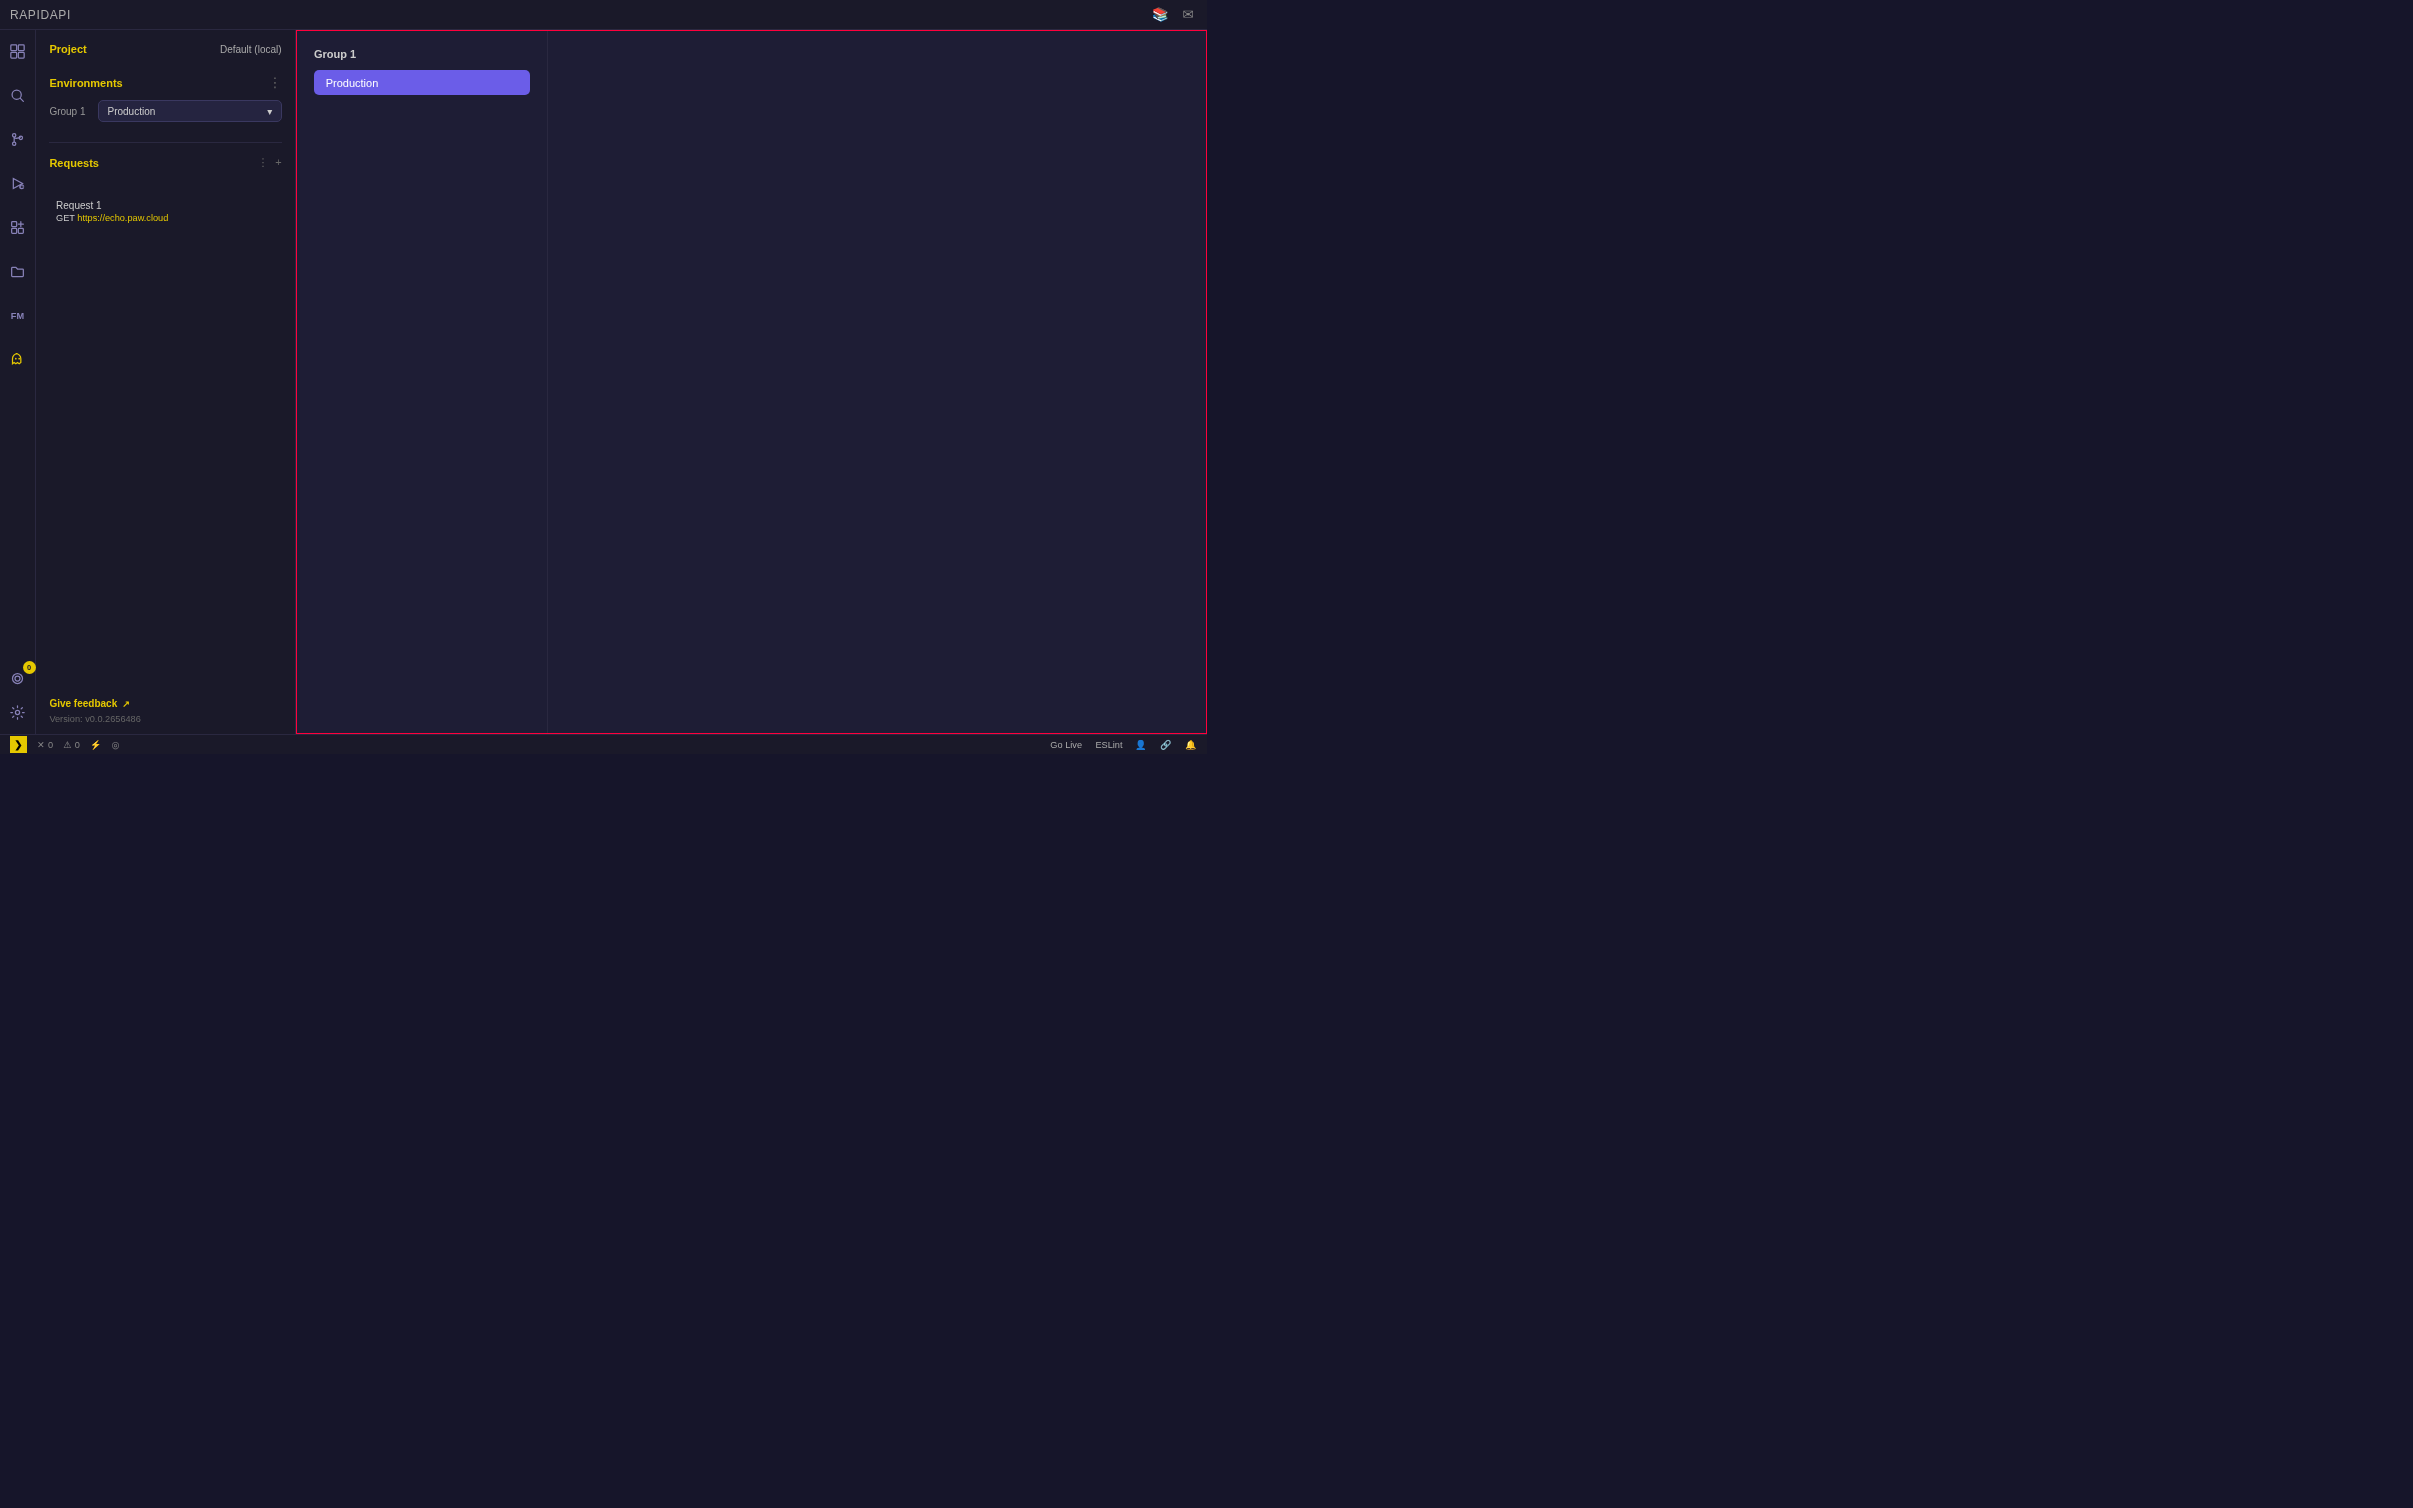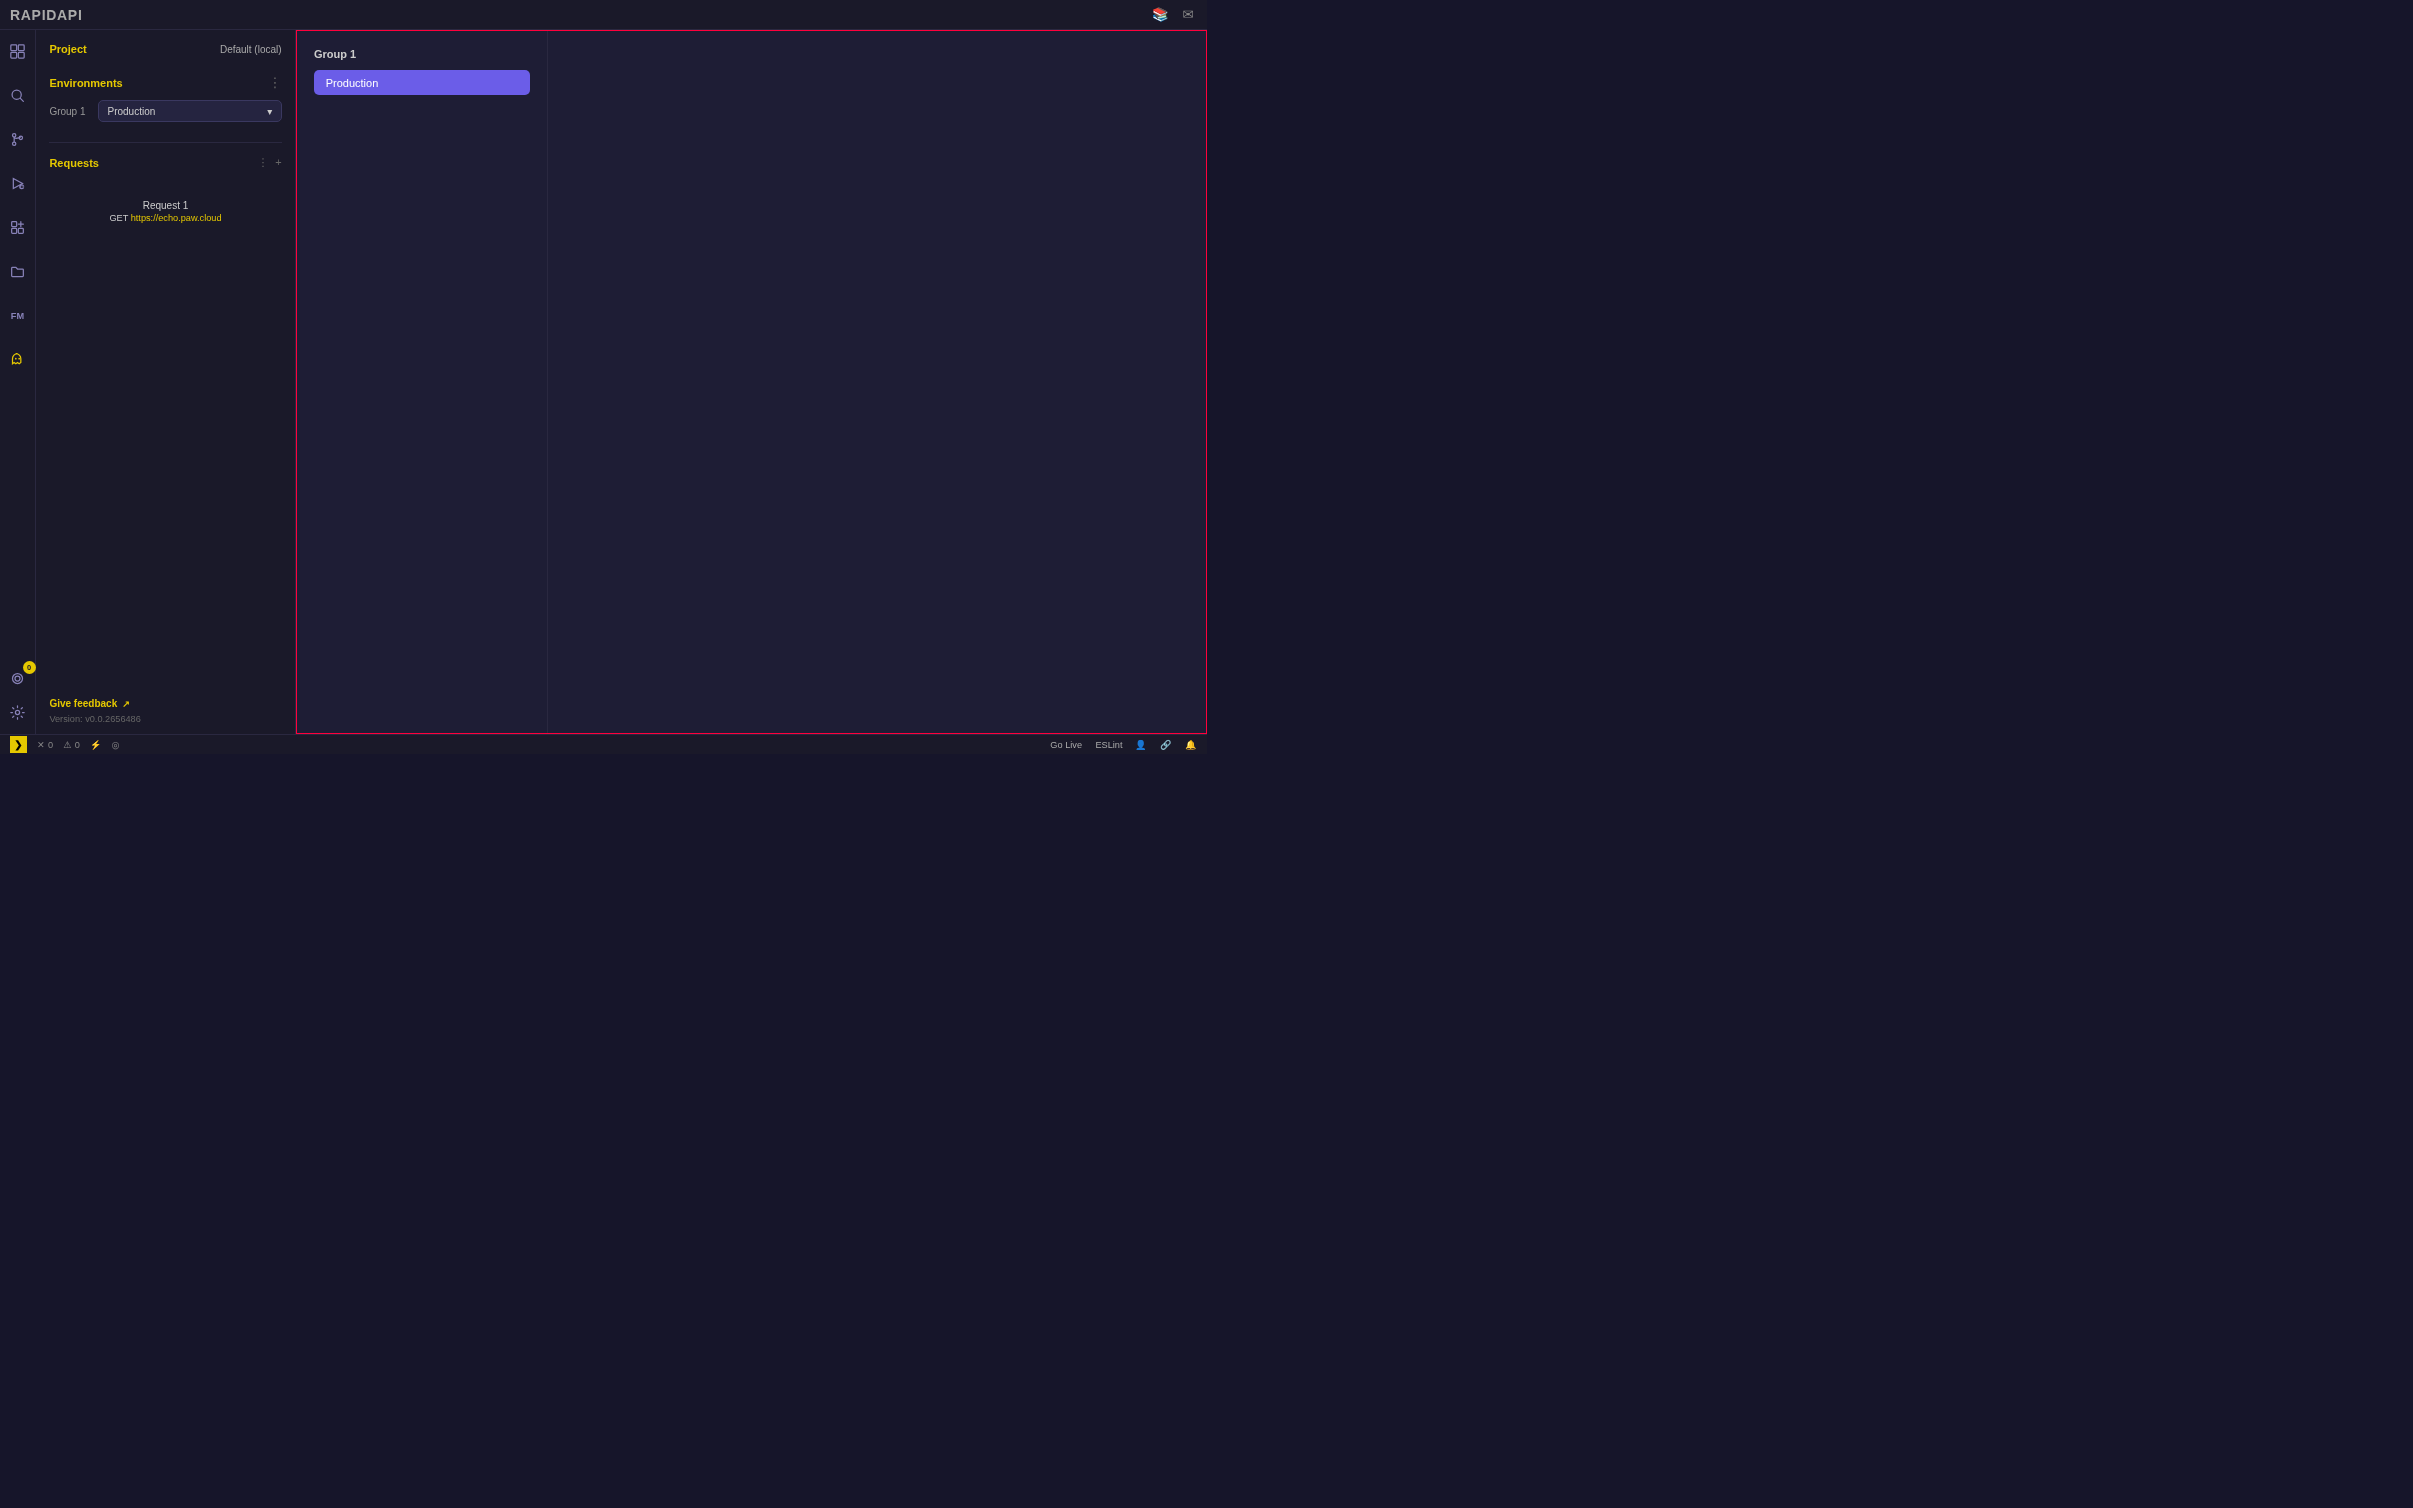--- a/index.html
+++ b/index.html
@@ -20,22 +20,22 @@
       height: 30px;
       background: #1a1929;
       display: flex;
       align-items: center;
       padding: 0 10px;
       gap: 6.7px;
       border-bottom: 0.8px solid #2a2840;
     }
     .app-name {
       color: #aaa;
-      font-size: 14px;
-      font-weight: 700;
+      font-size: 12px;
+      font-weight: 400;
       letter-spacing: 0.05em;
       margin-right: auto;
     }
     .top-bar-icon {
       color: #888;
       font-size: 13.4px;
       cursor: pointer;
       padding: 1.7px 3.4px;
     }
 
@@ -154,21 +154,20 @@
       align-items: center;
       margin-bottom: 26px;
     }
     .requests-header-icons {
       display: flex;
       gap: 6.7px;
     }
     .request-item {
       padding: 5px 6.7px;
       border-radius: 5px;
-      text-align: center;
     }
     .request-name {
       color: #ccc;
       font-size: 10px;
       margin-bottom: 1.7px;
     }
     .request-url {
       color: #e5c800;
       font-size: 9.2px;
     }

